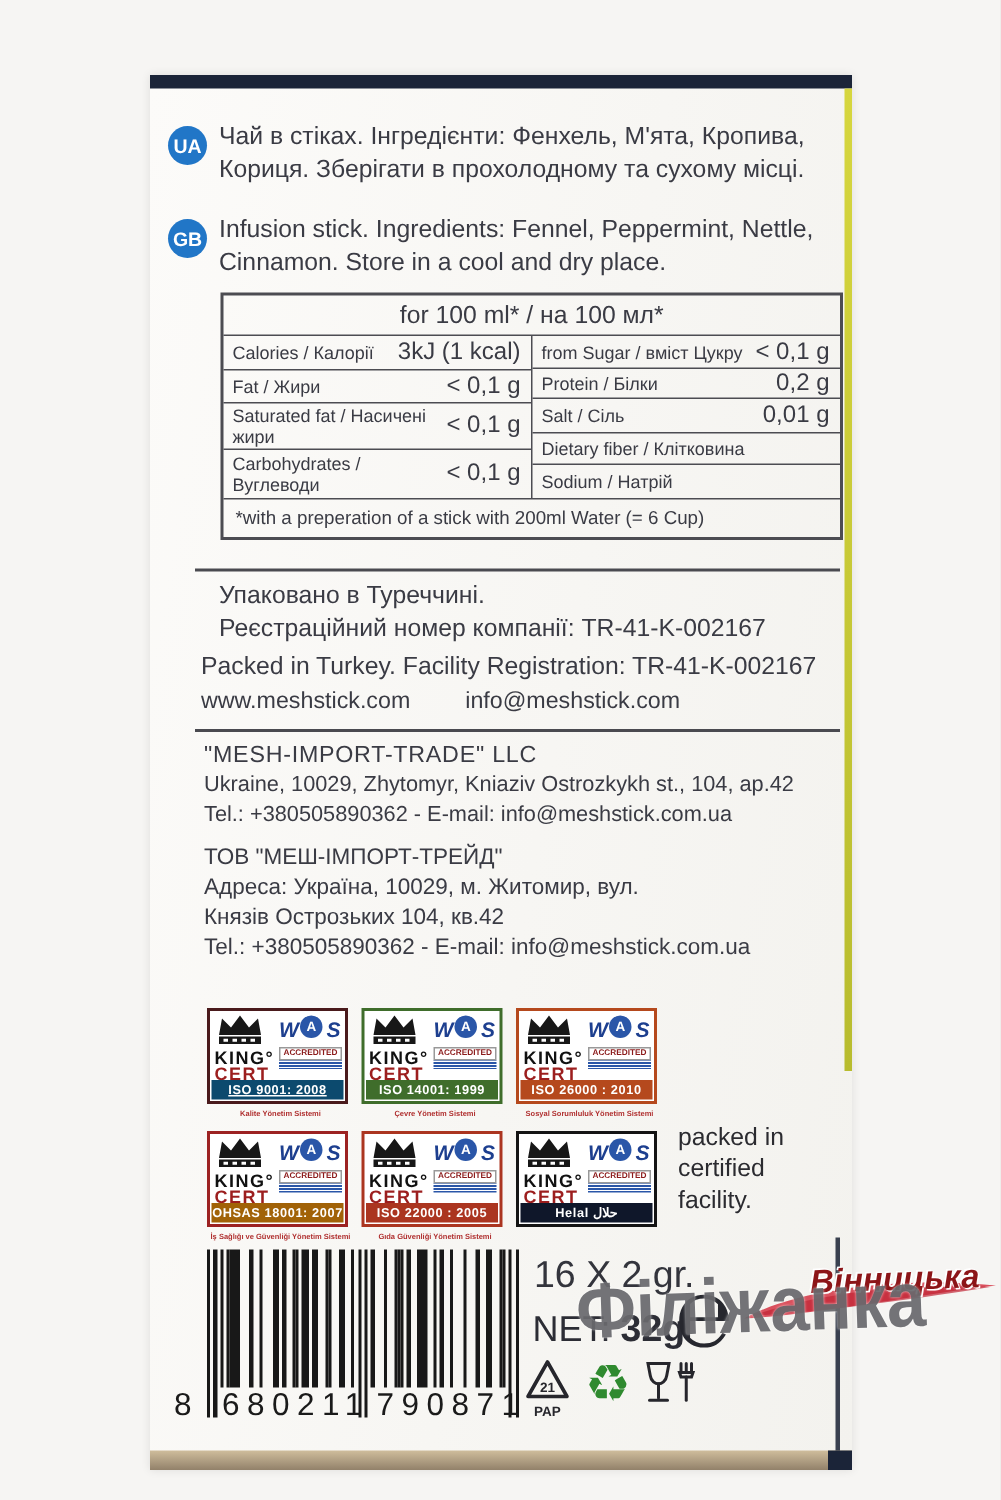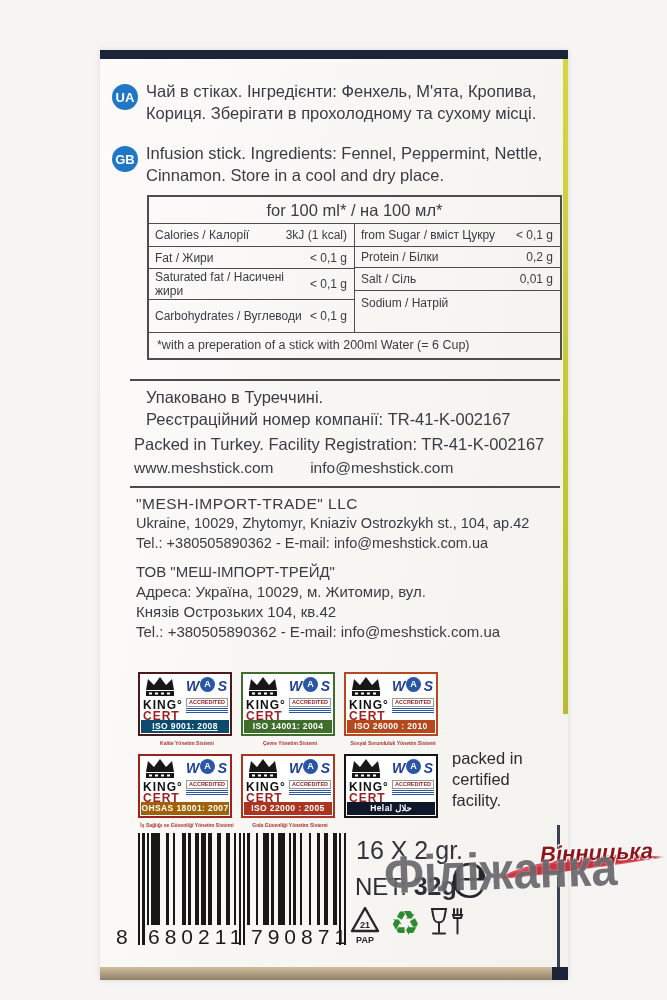--- a/index.html
+++ b/index.html
@@ -24,21 +24,21 @@
   
   .nut{position:absolute;left:47px;top:145px;width:411px;border:2px solid #4c4c52;background:transparent;}
   .nut-head{height:26px;border-bottom:1px solid #4c4c52;text-align:center;font-size:16.5px;line-height:26px;}
   .nut-body{display:flex;height:108px;}
   .nut-col{width:50%;display:flex;flex-direction:column;}
   .nut-col.left{border-right:1px solid #4c4c52;}
   .nut-row{display:flex;align-items:center;justify-content:space-between;
            border-bottom:1px solid #4c4c52;padding:0 7px 0 6px;font-size:12px;}
   .nut-row:last-child{border-bottom:none;}
   .nut-col.left .nut-row:last-child{border-bottom:none;}
-  .nut-val{font-size:12px;white-space:nowrap;padding-left:4px;}
+  .nut-val{font-size:16px;white-space:nowrap;padding-left:4px;}
   .nut-foot{border-top:1px solid #4c4c52;padding:4px 8px 5px 8px;}
   .nut-foot .f1{font-size:13px;line-height:17px;}
   .nut-foot .f2{font-size:12.5px;line-height:16px;}
   .rule{position:absolute;left:30px;width:430px;border-top:2px solid #4a4a50;}
   .txt16{font-size:16.5px;line-height:22px;}
   .txt15{font-size:15px;line-height:20px;}
   
   .cert-grid{position:absolute;left:38px;top:622px;width:320px;}
   .cert-card{position:absolute;width:94px;height:64px;background:#fff;border:2px solid #8b2020;
              box-sizing:border-box;}
@@ -125,20 +125,24 @@
               <span class="nut-val">&lt; 0,1 g</span>
             </div>
             <div class="nut-row" style="height: 20px;">
               <span class="nut-label">Protein / Білки</span>
               <span class="nut-val">0,2 g</span>
             </div>
             <div class="nut-row" style="height: 22px;">
               <span class="nut-label">Salt / Сіль</span>
               <span class="nut-val">0,01 g</span>
             </div>
+            <div class="nut-row" style="height: 21px;">
+              <span class="nut-label">Dietary fiber / Клітковина</span>
+              <span class="nut-val"></span>
+            </div>
             <div class="nut-row" style="height: 23px; align-items: center;">
               <span class="nut-label">Sodium / Натрій</span>
               <span class="nut-val"></span>
             </div>
           </div>
       </div>
       <div class="nut-foot">
         <div class="f2">*with a preperation of a stick with 200ml Water (= 6 Cup)</div>
       </div>
     </div>
@@ -215,21 +219,21 @@
             </div>
             <div class="was">
               <div class="was-letters">
                 <span class="was-w">W</span>
                 <span class="was-globe">A</span>
                 <span class="was-s">S</span>
               </div>
               <div class="was-acc">ACCREDITED</div>
               <div class="was-lines"></div>
             </div>
-            <div class="cert-banner" style="background: rgb(63, 109, 43);">ISO 14001: 2004</div>
+            <div class="cert-banner" style="background: rgb(63, 109, 43);">ISO 14001: 1999</div>
           </div>
           <div class="cert-caption">Çevre Yönetim Sistemi</div>
         </div>
         <div class="cert-card" style="left: 206px; top: 0px; border-color: rgb(181, 73, 29);">
           <div class="cert-inner">
             <svg width="36" height="24" viewBox="0 0 36 24" style="position:absolute;left:2px;top:1px;">
               <path d="M4 15 L6 4 L12 10 L18 2 L24 10 L30 4 L32 15 Z" fill="#171717"></path>
               <rect x="4" y="16" width="28" height="5" fill="#171717"></rect>
               <rect x="7" y="17.5" width="3" height="2" fill="#fff"></rect>
               <rect x="13" y="17.5" width="3" height="2" fill="#fff"></rect>

